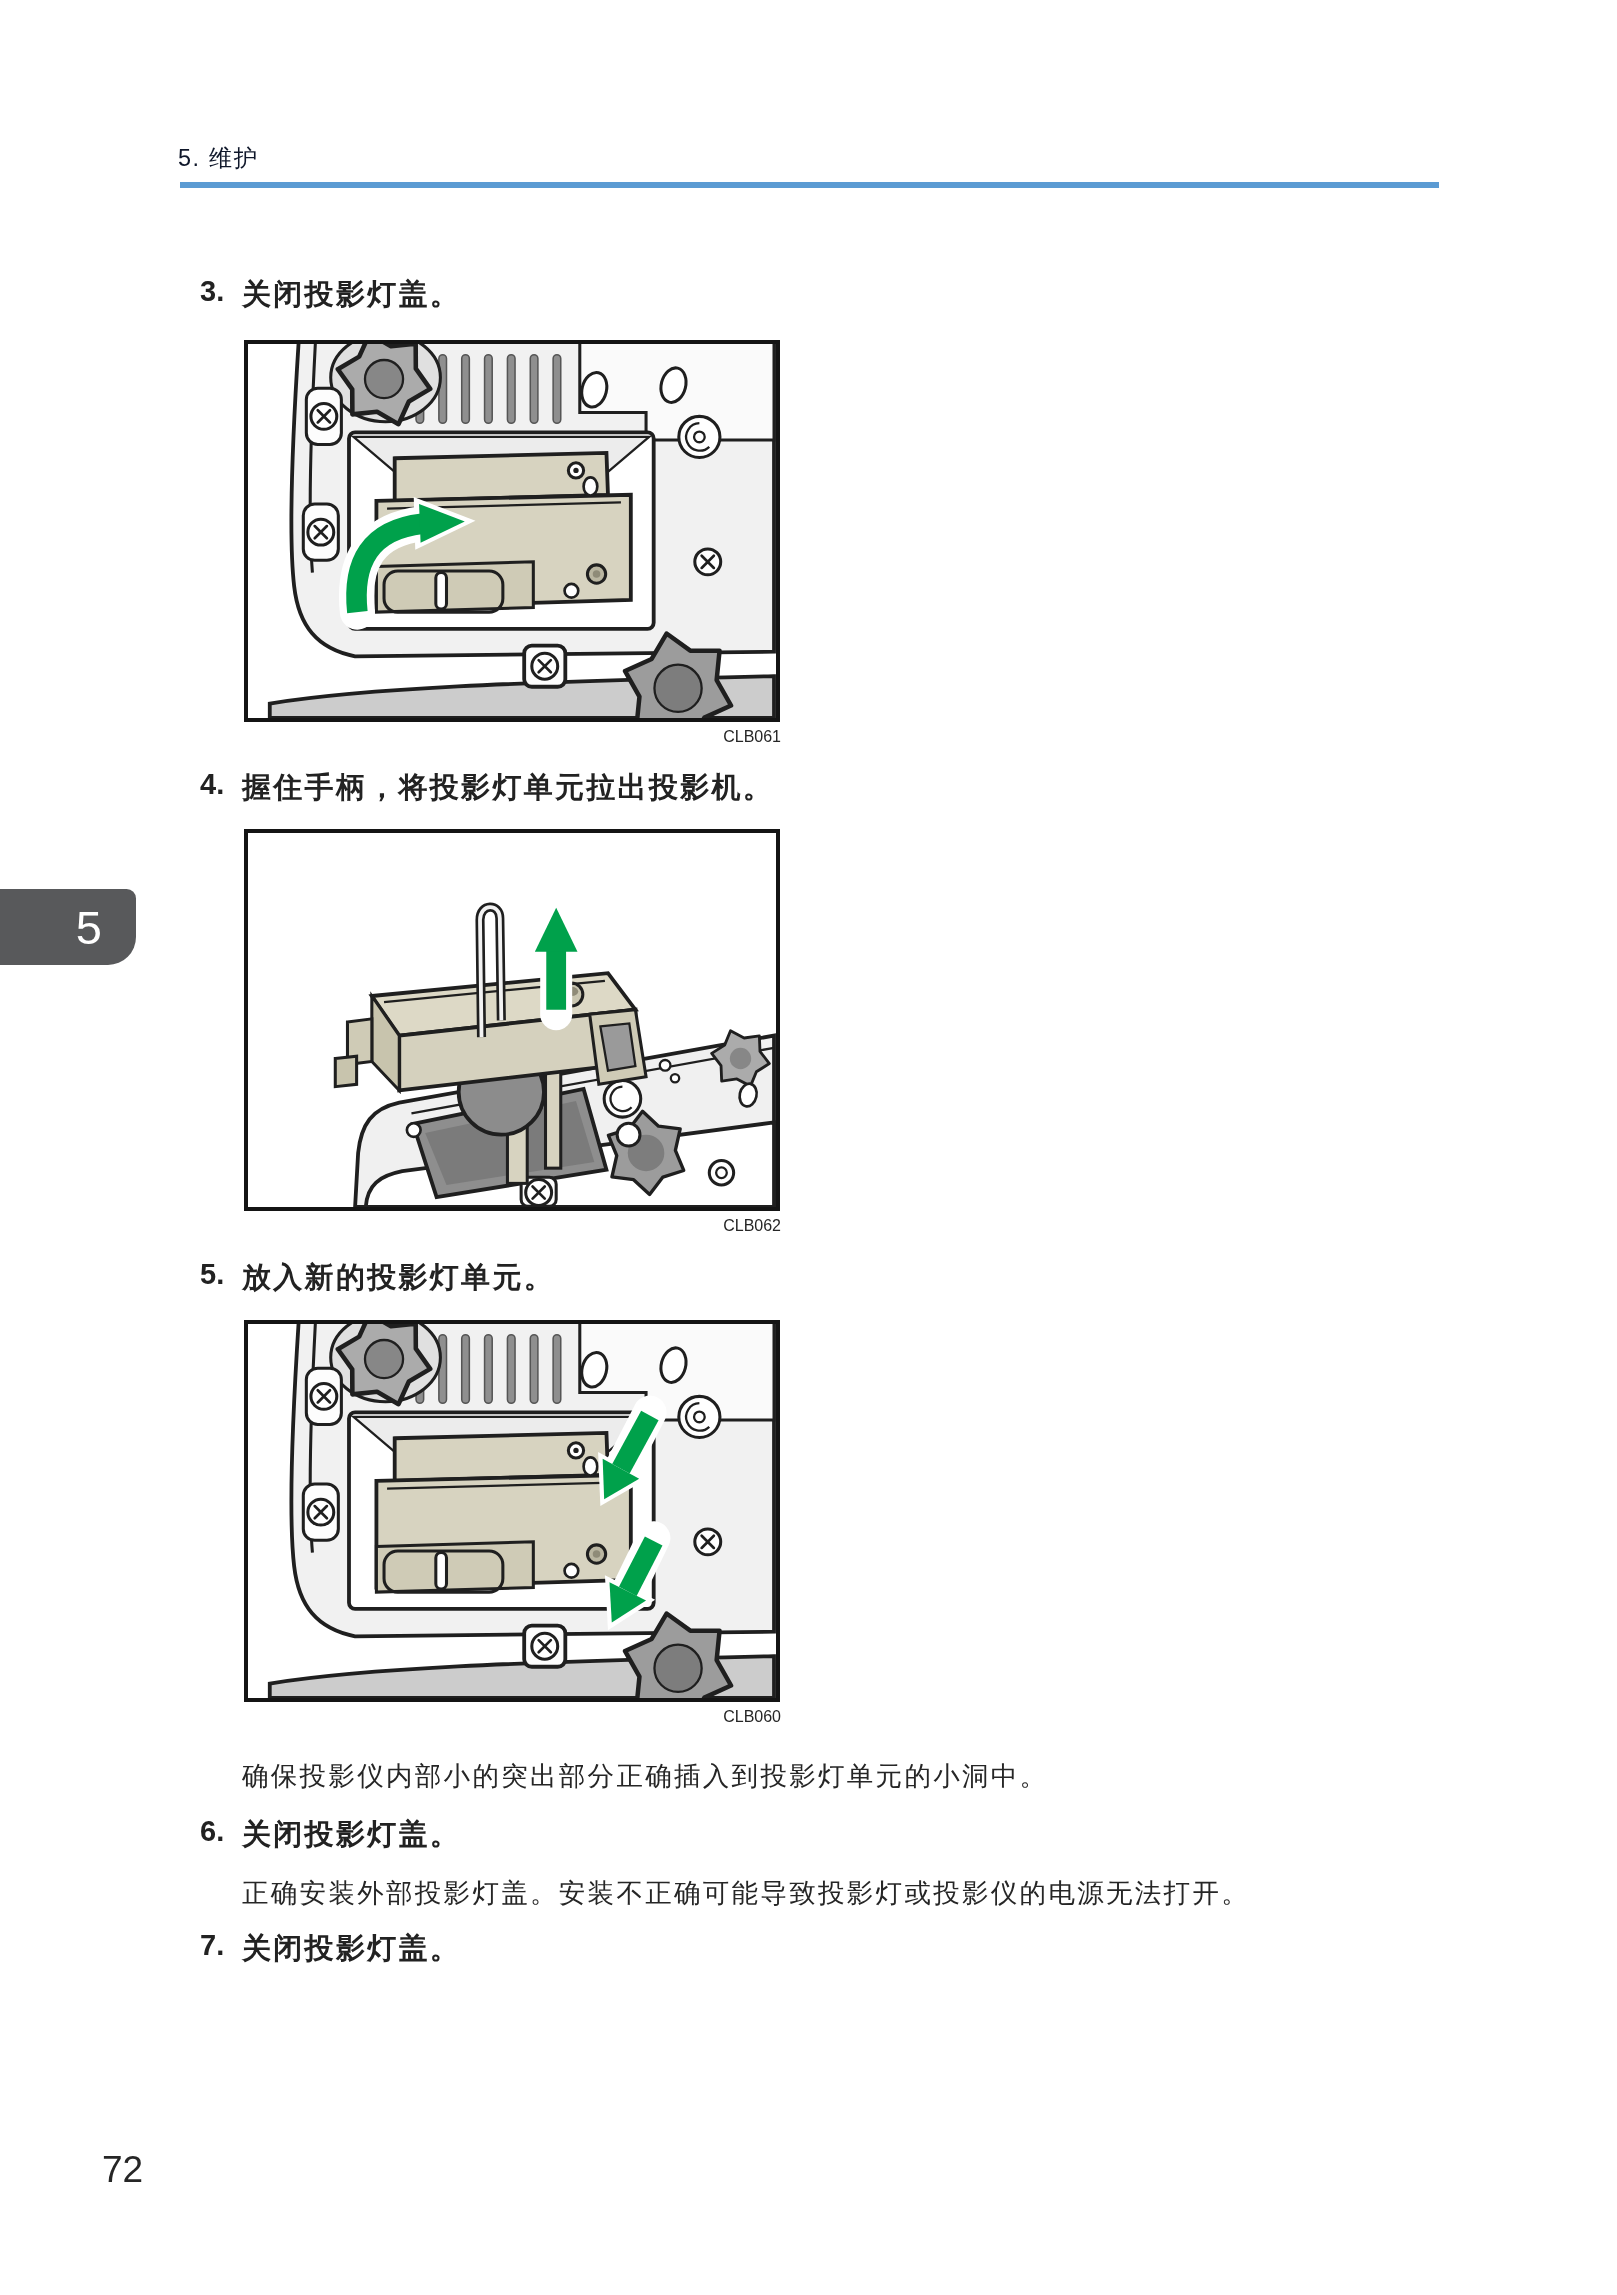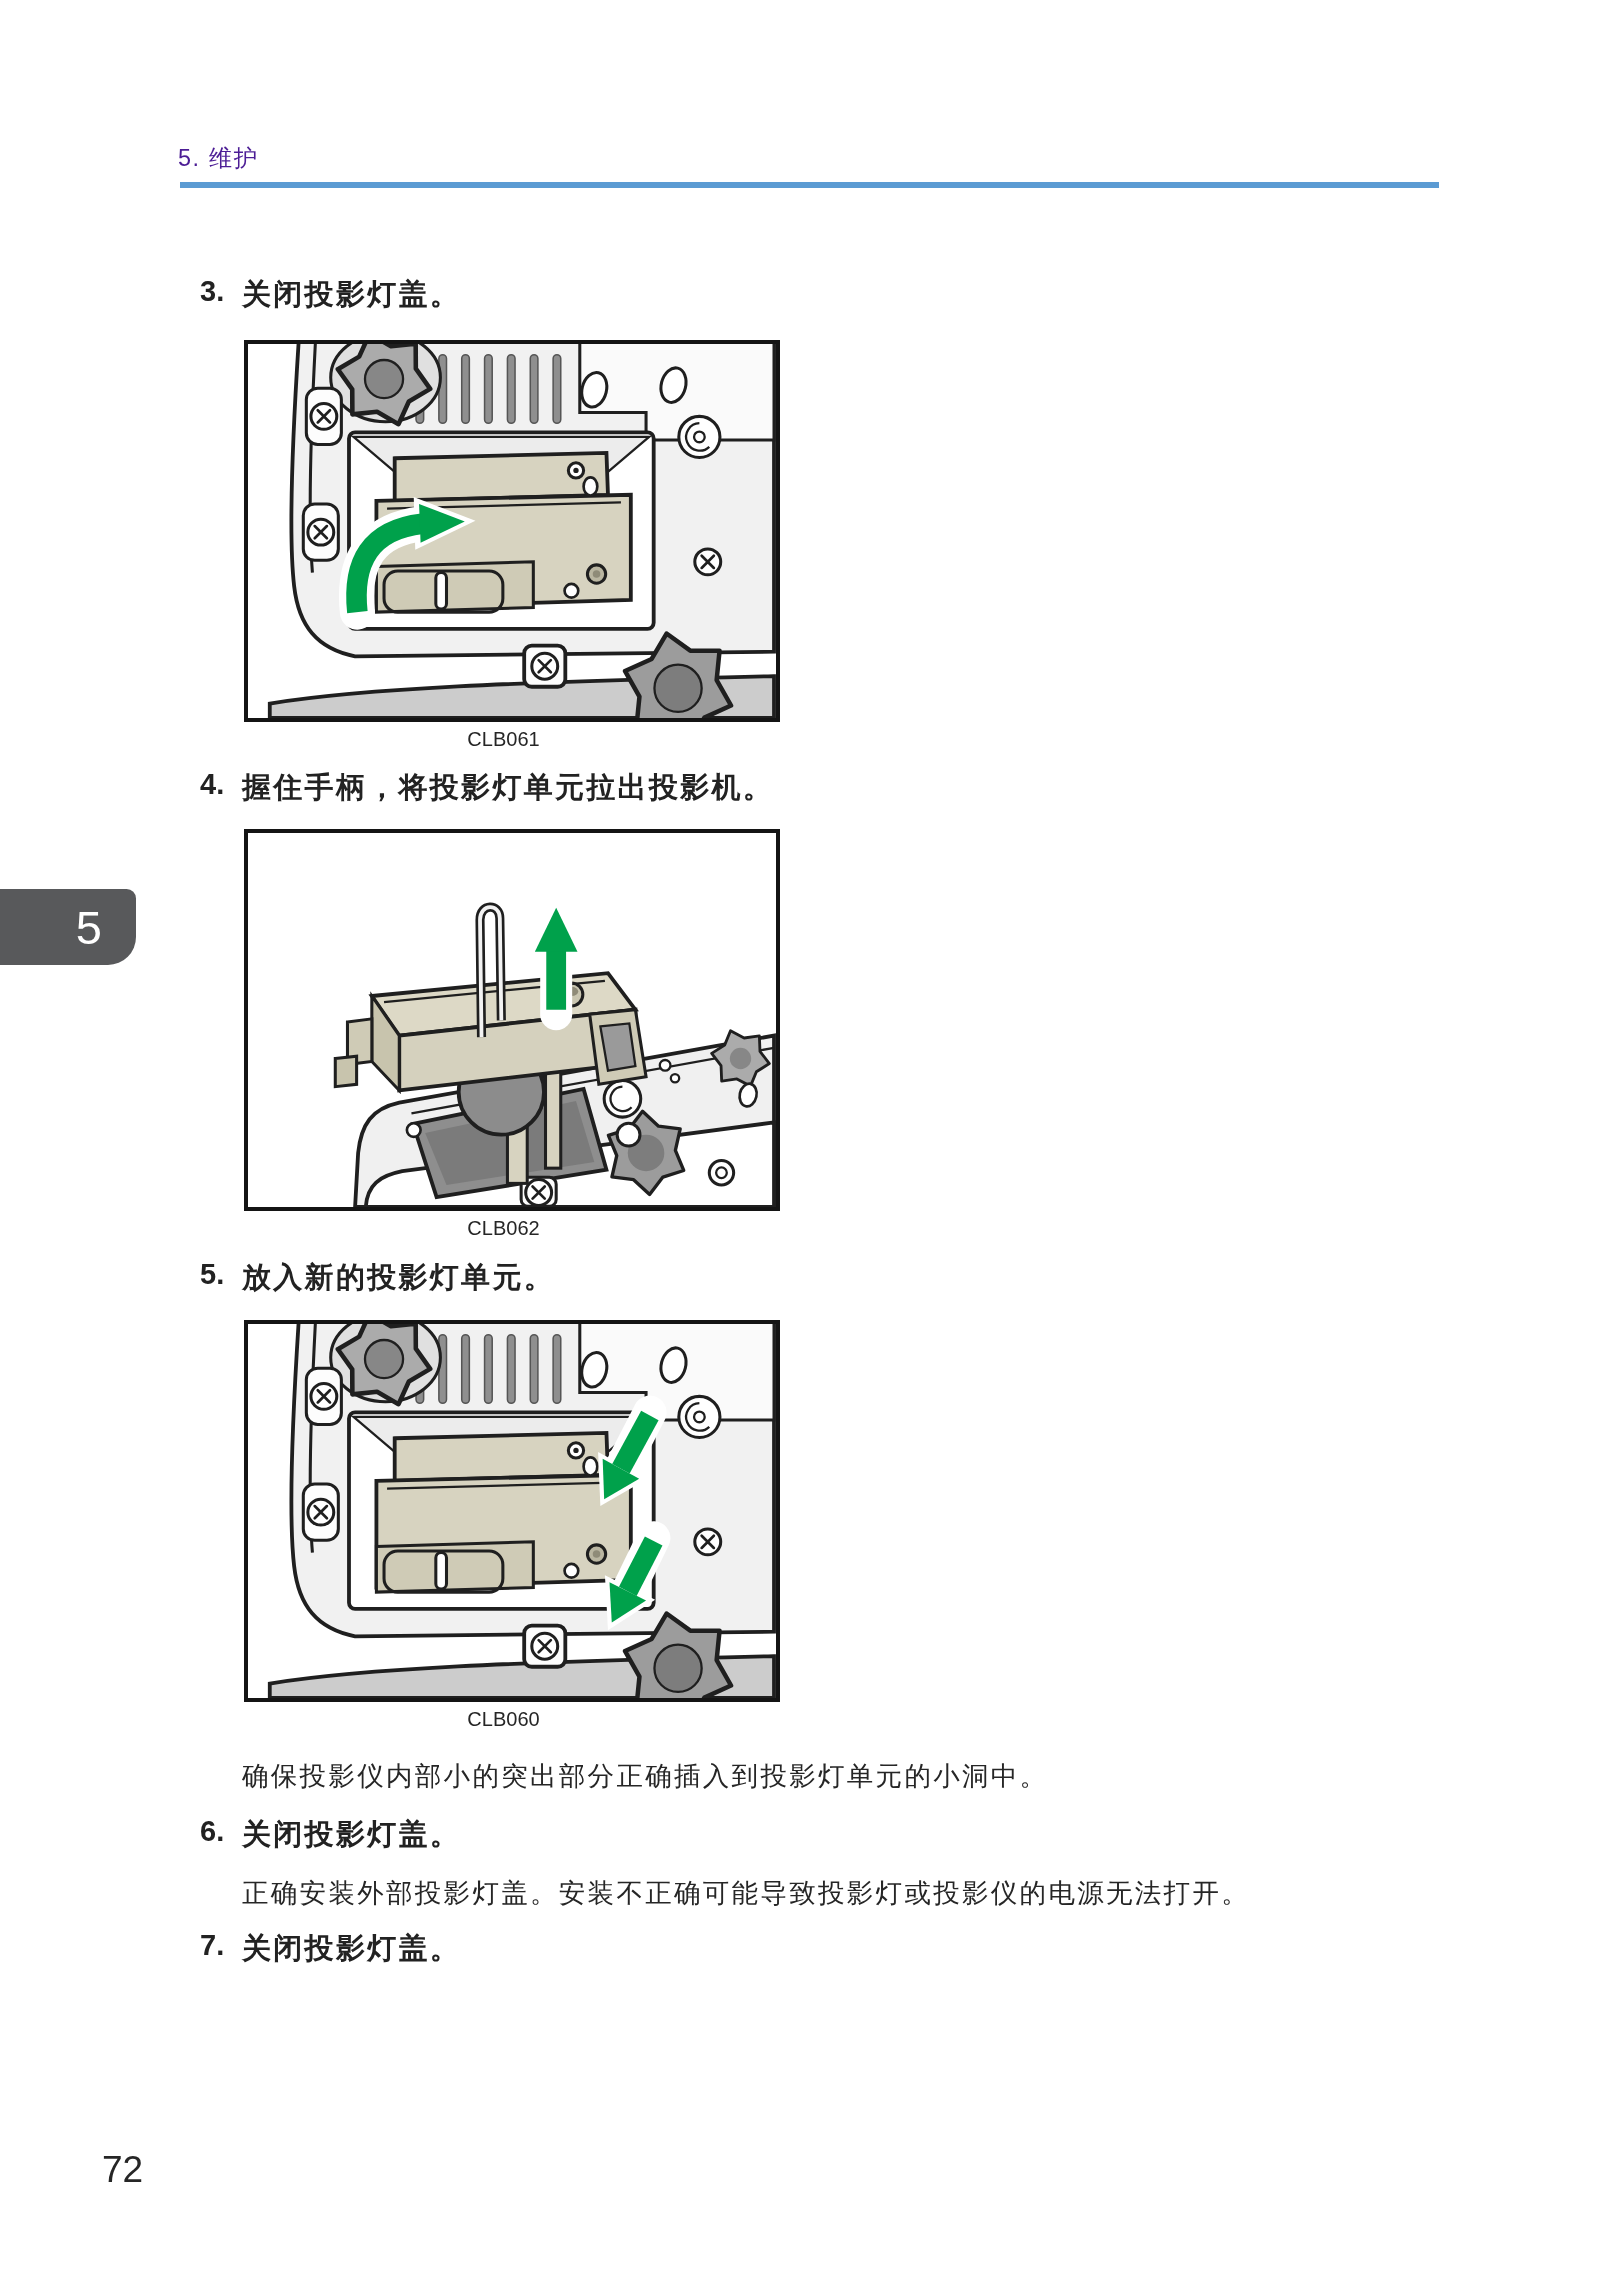--- a/index.html
+++ b/index.html
@@ -2,34 +2,34 @@
 <html style="font-size:12.5px"><head>
 <meta charset="utf-8">
 <style>
   html,body{margin:0;padding:0;background:#ffffff;}
   .page{
     position:relative;width:1618px;height:2295px;background:#ffffff;
     font-family:"Liberation Sans","DejaVu Sans",sans-serif;color:#262626;
     overflow:hidden;margin:0 auto;
   }
   
-  .header-title{position:absolute;left:178px;top:142px;font-size:23.4px;letter-spacing:1.6px;color:#4c1d95;}
+  .header-title{position:absolute;left:178px;top:142px;font-size:23.4px;letter-spacing:1.6px;color:#0f172a;}
   .header-rule{position:absolute;left:180px;top:182px;width:1259px;height:6.2px;background:#5b9bd3;}
   
   .step-heading{position:absolute;left:200px;display:flex;font-weight:bold;font-size:29px;letter-spacing:2.3px;color:#222222;white-space:nowrap;}
   .step-num{width:42px;flex:none;letter-spacing:0;}
   .s3{top:275px;}  .s4{top:768px;}  .s5{top:1258px;}  .s6{top:1815px;}  .s7{top:1929px;}
   
   .body-text{position:absolute;left:242px;font-size:26.5px;letter-spacing:2.3px;color:#262626;white-space:nowrap;}
   .p1{top:1758px;} .p2{top:1875px;} .p3{top:1983px;}
   
   .fig{position:absolute;left:244px;width:528px;height:374px;border:4.7px solid #141414;background:#ffffff;}
   .fig svg{display:block;width:100%;height:100%;}
   .f1{top:340px;} .f2{top:829px;} .f3{top:1320px;}
-  .fig-caption{position:absolute;left:235px;width:537px;text-align:center;font-size:20px;color:#262626;}
+  .fig-caption{position:absolute;left:244px;width:537px;text-align:right;font-size:16px;color:#262626;}
   .c1{top:728px;} .c2{top:1217px;} .c3{top:1708px;}
   
   .chapter-tab{
     position:absolute;left:0;top:889px;width:136px;height:76px;background:#58595b;
     border-radius:0 9.4px 28px 0;color:#ffffff;font-size:47px;
     display:flex;align-items:center;justify-content:flex-end;padding-right:34px;box-sizing:border-box;
   }
   
   .page-number{position:absolute;left:102px;top:2149px;font-size:37px;color:#262626;}
   

